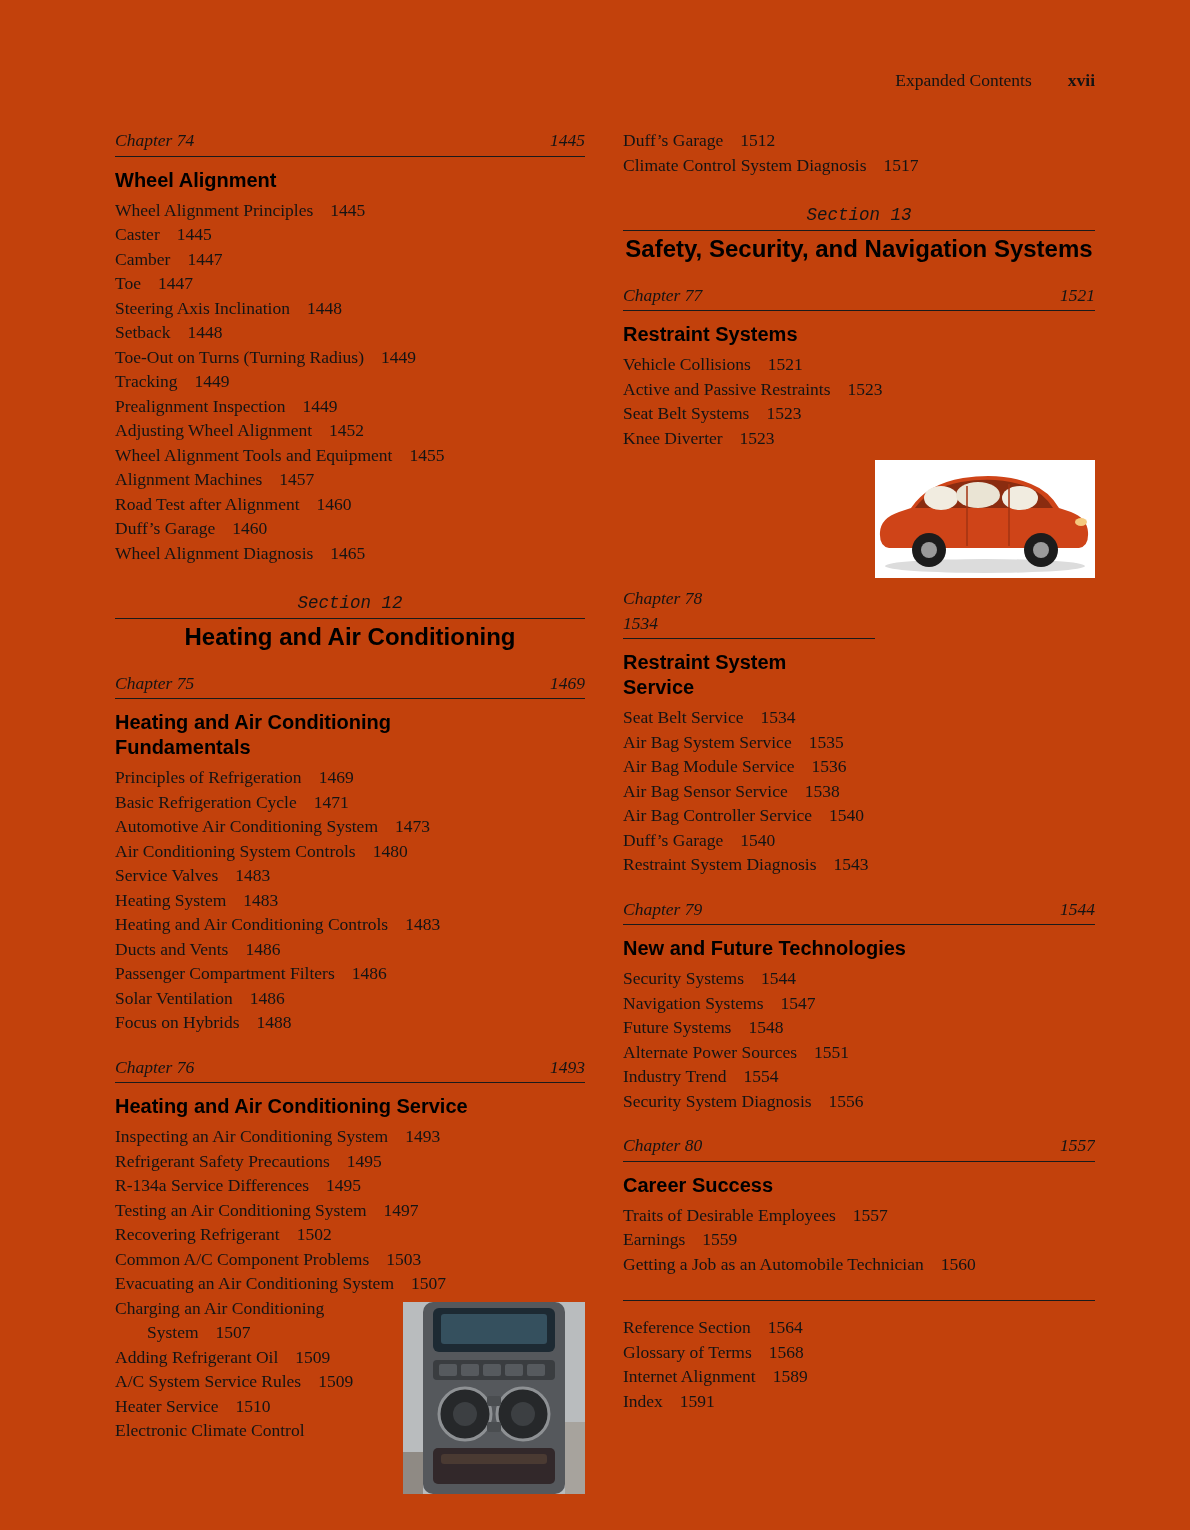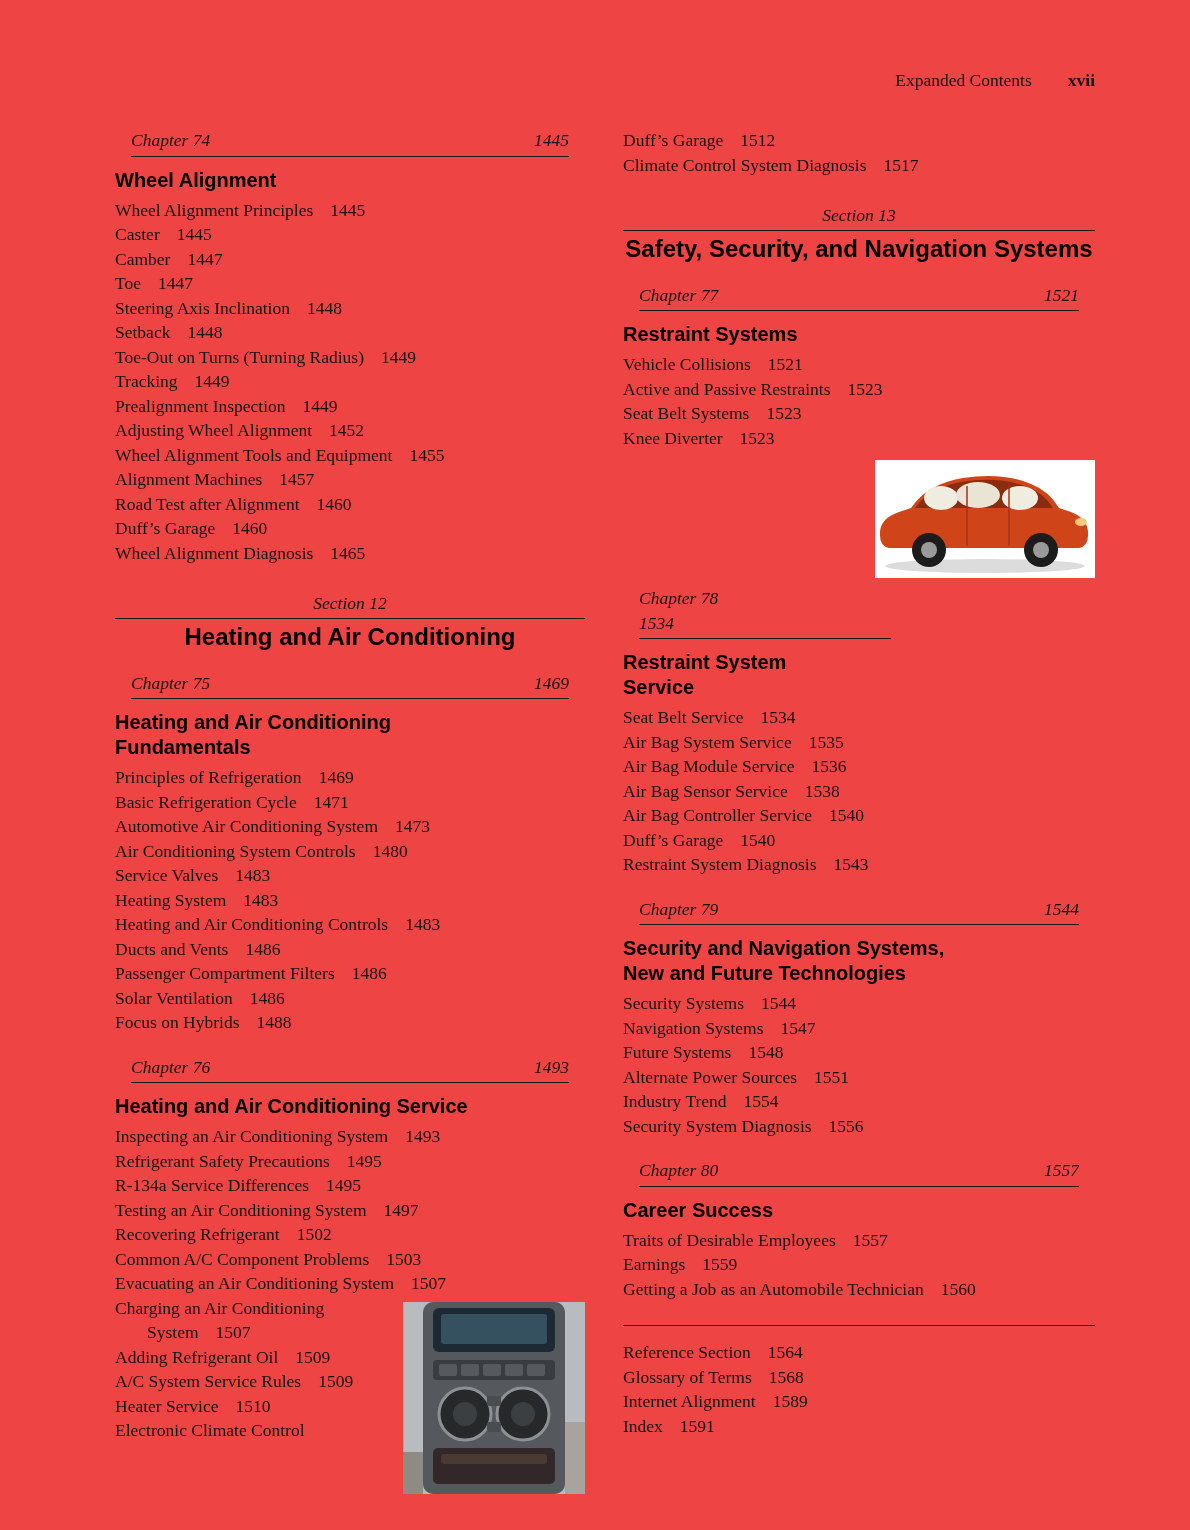--- a/index.html
+++ b/index.html
@@ -5,21 +5,21 @@
   * { margin:0; padding:0; box-sizing:border-box; }
   html,body { background:#ffffff; }
   body {
     font-family:"Liberation Serif", serif;
     color:#141414;
   }
   .page {
     position:relative;
     width:1190px;
     height:1530px;
-    background:#ef4444;
+    background:#c2410c;
     overflow:hidden;
   }
   .page-header {
     position:absolute;
     top:70px;
     right:95px;
     font-size:17.5px;
     white-space:nowrap;
   }
   .header-pagenum { font-weight:bold; margin-left:36px; }
@@ -32,21 +32,21 @@
   }
   .col-left  { left:115px; width:470px; }
   .col-right { left:623px; width:472px; }
 
   .chapter-block {
     display:flex;
     justify-content:space-between;
     font-style:italic;
     border-bottom:1.6px solid #1a1a1a;
     padding-bottom:3px;
-    margin:20px 16px 8px;
+    margin:20px 0 8px;
     overflow:hidden; 
   }
   .col > .chapter-block:first-child { margin-top:0; }
   .chapter-block.stacked { display:block; width:252px; }
   .chapter-block.stacked .chapter-page { display:block; }
 
   .heading {
     font-family:"Liberation Sans", sans-serif;
     font-weight:700;
     font-size:20px;
@@ -55,21 +55,21 @@
     margin:11px 0 5px;
     overflow:hidden;
   }
 
   .entries { }
   .entry { }
   .entry-page { margin-left:17px; }
   .entry-cont { padding-left:32px; }
 
   .section { margin:26px 0 22px; text-align:center; }
-  .section-label { font-style:italic; }
+  .section-label { font-style:italic;font-family:Liberation Mono, monospace; }
   .section-rule { border-bottom:1.6px solid #1a1a1a; margin:2px 0 5px; }
   .section-title {
     font-family:"Liberation Sans", sans-serif;
     font-weight:700;
     font-size:24px;
     line-height:25px;
     color:#000;
   }
 
   .rule-block { border-bottom:1.6px solid #1a1a1a; margin:24px 0 14px; }
@@ -238,21 +238,20 @@
         <div class="entry"><span class="entry-text">Air Bag Sensor Service</span><span class="entry-page">1538</span></div>
         <div class="entry"><span class="entry-text">Air Bag Controller Service</span><span class="entry-page">1540</span></div>
         <div class="entry"><span class="entry-text">Duff’s Garage</span><span class="entry-page">1540</span></div>
         <div class="entry"><span class="entry-text">Restraint System Diagnosis</span><span class="entry-page">1543</span></div>
       </div>
       <div class="chapter-block">
         <span class="chapter-label">Chapter 79</span>
         <span class="chapter-page">1544</span>
       </div>
       <div class="heading">
-        <div class="heading-line">Security and Navigation Systems,</div>
         <div class="heading-line">New and Future Technologies</div>
       </div>
       <div class="entries">
         <div class="entry"><span class="entry-text">Security Systems</span><span class="entry-page">1544</span></div>
         <div class="entry"><span class="entry-text">Navigation Systems</span><span class="entry-page">1547</span></div>
         <div class="entry"><span class="entry-text">Future Systems</span><span class="entry-page">1548</span></div>
         <div class="entry"><span class="entry-text">Alternate Power Sources</span><span class="entry-page">1551</span></div>
         <div class="entry"><span class="entry-text">Industry Trend</span><span class="entry-page">1554</span></div>
         <div class="entry"><span class="entry-text">Security System Diagnosis</span><span class="entry-page">1556</span></div>
       </div>

